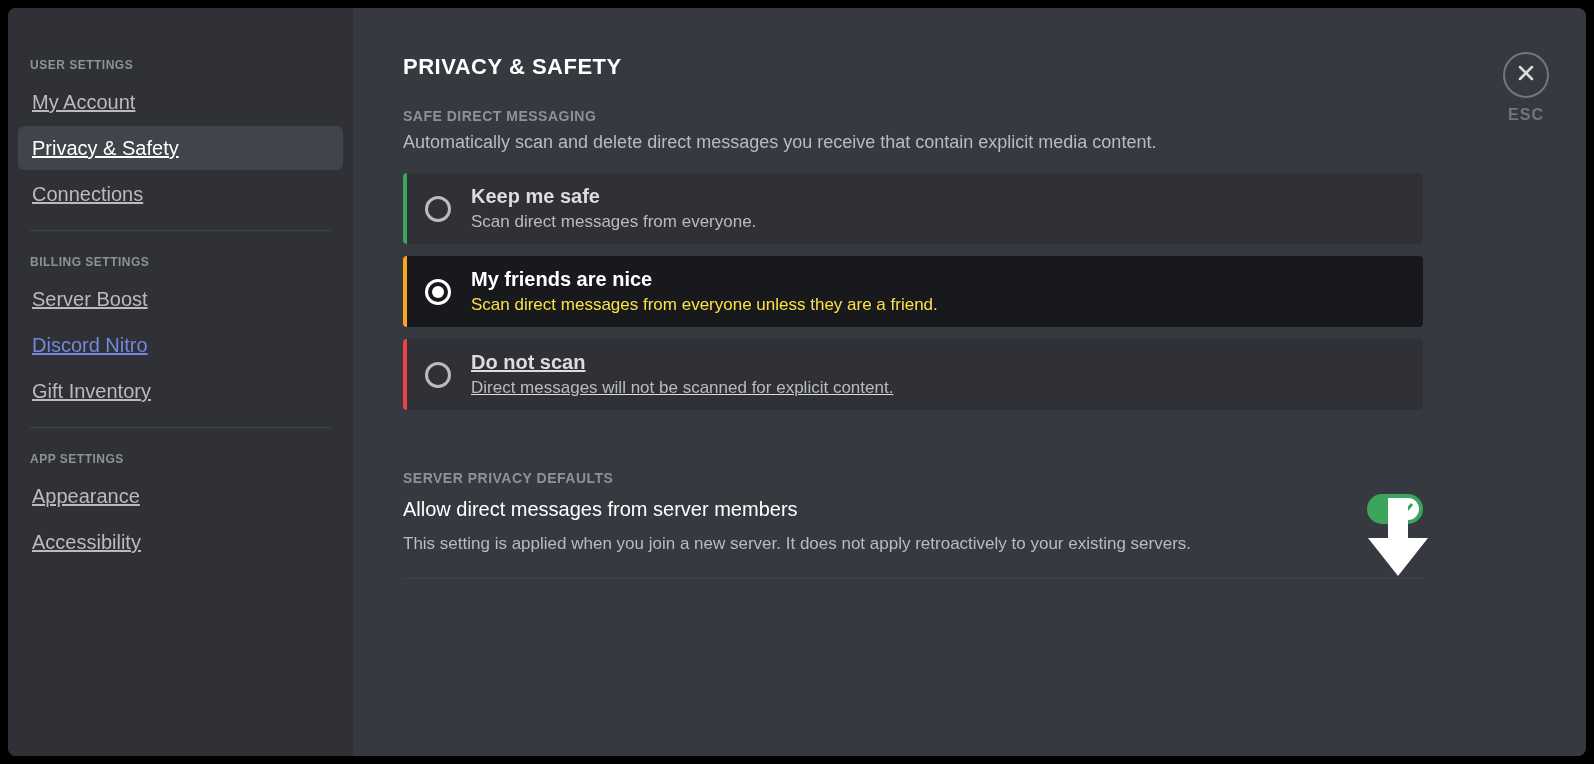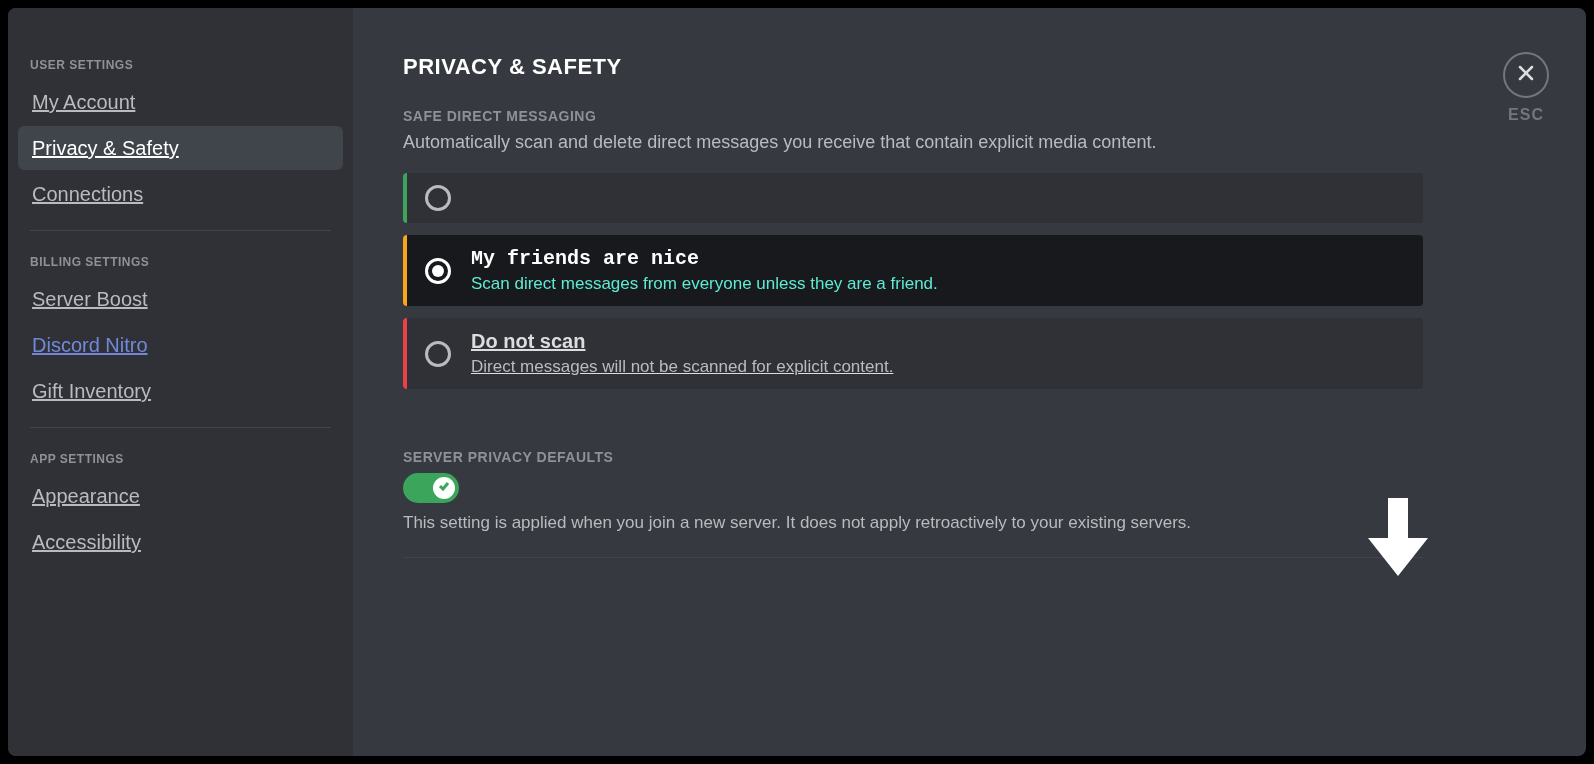--- a/index.html
+++ b/index.html
@@ -146,26 +146,26 @@
     border-radius: 50%;
     display: none;
   }
   .radio-card.selected .radio-dot { display: block; }
   .radio-title {
     color: #dcddde;
     font-size: 20px;
     font-weight: 600;
     margin-bottom: 4px;
   }
-  .radio-card.selected .radio-title { color: #fff; font-family: Liberation Mono, monospace; }
+  .radio-card.selected .radio-title { color: #fff; }
   .radio-desc {
     color: #b9bbbe;
     font-size: 17px;
   }
-  .radio-card.selected .radio-desc { color: #5eead4; }
+  .radio-card.selected .radio-desc { color: #fde047; }
   .section-gap { height: 60px; }
   .toggle-row {
     display: flex;
     justify-content: space-between;
     align-items: center;
     max-width: 1020px;
     margin-bottom: 10px;
   }
   .toggle-title {
     color: #fff;
@@ -264,20 +264,24 @@
     </div>
 
     <h1 class="page-title">Privacy &amp; Safety</h1>
 
     <div class="section-hdr">Safe Direct Messaging</div>
     <div class="section-desc">Automatically scan and delete direct messages you receive that contain explicit media content.</div>
 
     <div class="radio-group">
       <div class="radio-card green">
         <div class="radio-indicator"></div>
+        <div>
+          <div class="radio-title">Keep me safe</div>
+          <div class="radio-desc">Scan direct messages from everyone.</div>
+        </div>
       </div>
       <div class="radio-card yellow selected">
         <div class="radio-indicator">
             <div class="radio-dot"></div>
           </div>
         <div>
           <div class="radio-title">My friends are nice</div>
           <div class="radio-desc">Scan direct messages from everyone unless they are a friend.</div>
         </div>
       </div>
@@ -288,20 +292,21 @@
           <div class="radio-desc">Direct messages will not be scanned for explicit content.</div>
         </div>
       </div>
     </div>
 
     <div class="section-gap"></div>
 
     <div class="section-hdr">Server Privacy Defaults</div>
 
     <div class="toggle-row">
+      <div class="toggle-title">Allow direct messages from server members</div>
       <div class="toggle">
         <div class="toggle-knob">
           <span>
             <svg width="14" height="14" viewBox="0 0 14 14">
                 <path d="M3 7 L6 10 L11 4"></path>
               </svg>
           </span>
         </div>
       </div>
     </div>

